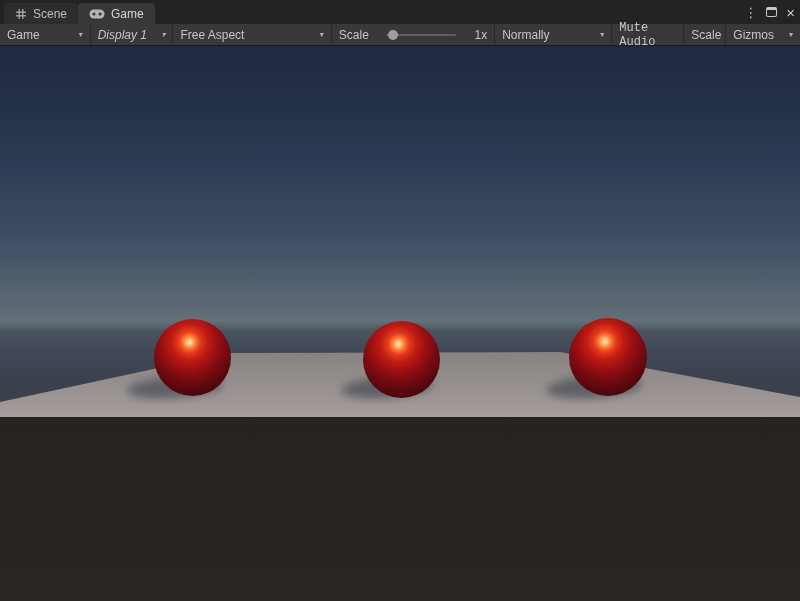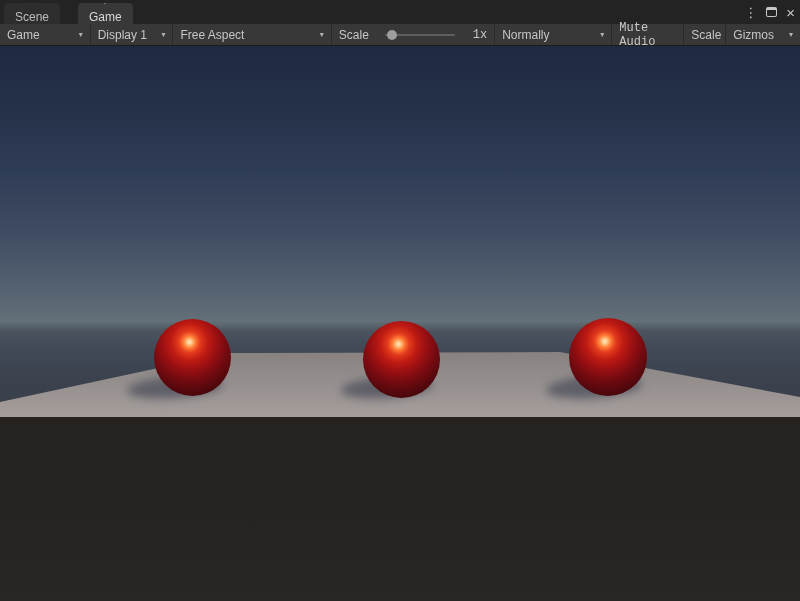--- a/index.html
+++ b/index.html
@@ -2,39 +2,39 @@
 <html><head>
 <meta charset="utf-8">
 <style>
   * { margin:0; padding:0; box-sizing:border-box; }
   body { background:#191919; font-family:"Liberation Sans", sans-serif; }
   .window { position:relative; width:800px; height:601px; background:#232323; overflow:hidden; }
 
   
   .tabbar { position:absolute; top:0; left:0; width:800px; height:24px; background:#232323; }
   .tab { position:absolute; top:3px; height:21px; display:flex; align-items:center; gap:6px;
-         padding:0 11px; font-size:12px; border-radius:4px 4px 0 0; cursor:default;flex-direction:column; }
+         padding:0 11px; font-size:12px; border-radius:4px 4px 0 0; cursor:default; }
   .tab-scene { left:4px; background:#2d2d2d; color:#bdbdbd; }
   .tab-game  { left:78px; background:#383838; color:#d8d8d8; }
   .win-controls { position:absolute; right:5px; top:0; height:24px; display:flex; align-items:center; gap:9px; color:#c8c8c8; }
   .kebab { font-size:13px; line-height:1; letter-spacing:0; }
   .maxbox { display:inline-block; width:11px; height:10px; border:1px solid #c8c8c8; border-top:3px solid #c8c8c8; border-radius:2px; }
   .closex { font-size:15px; line-height:1; }
 
   
   .toolbar { position:absolute; top:24px; left:0; width:800px; height:22px; background:#383838;
              border-bottom:1px solid #1b1b1b; display:flex; font-size:12px; color:#c6c6c6; }
   .tseg { display:flex; align-items:center; border-right:1px solid #2a2a2a; padding:0 7px; height:21px; }
   .tseg .chev { margin-left:auto; font-size:8px; color:#b2b2b2; padding-left:6px; }
-  .w-game{width:92px;} .w-display{width:84px;} .w-aspect{width:161px;gap:18px;} .w-scale{width:166px;justify-content:space-between;}
+  .w-game{width:92px;} .w-display{width:84px;font-style:italic;} .w-aspect{width:161px;gap:18px;} .w-scale{width:166px;justify-content:space-between;}
   .w-play{width:119px;gap:12px;} .w-mute{width:73px;font-family:Liberation Mono, monospace;} .w-stats{width:42px;} .w-gizmos{flex:1; border-right:none;gap:9px;}
   .slider { position:relative; width:70px; height:21px; margin:0 5px; }
   .slider .track { position:absolute; left:0; right:0; top:10px; height:2px; background:#5e5e5e; border-radius:1px; }
   .slider .knob { position:absolute; left:2px; top:6px; width:10px; height:10px; border-radius:50%; background:#9d9d9d; }
-  .scale-val { padding-left:2px;font-family:Liberation Mono, monospace; }
+  .scale-val { padding-left:2px; }
 
   
   .viewport { position:absolute; top:46px; left:0; width:800px; height:555px; overflow:hidden; background:#272421; }
   .sky { position:absolute; top:0; left:0; width:800px; height:277px;
          background:linear-gradient(180deg,#1f2a41 0%,#253149 22%,#2f3c55 45%,#3f4c63 68%,#53606f 86%,#64717a 100%); }
   .sea { position:absolute; top:276px; left:0; width:800px; height:96px;
          background:linear-gradient(180deg,#616e74 0%,#4b535f 10%,#414957 28%,#3b424e 60%,#394049 100%); }
   .plane-svg { position:absolute; top:0; left:0; }
   .ground-bottom { position:absolute; top:371px; left:0; width:800px; height:184px;
          background:linear-gradient(180deg,#252220 0%,#272320 55%,#2a2623 100%); }

